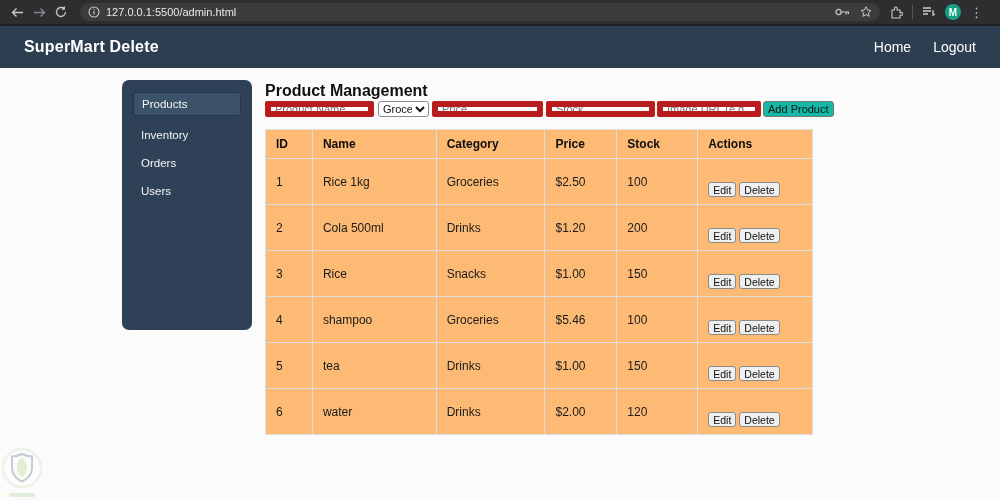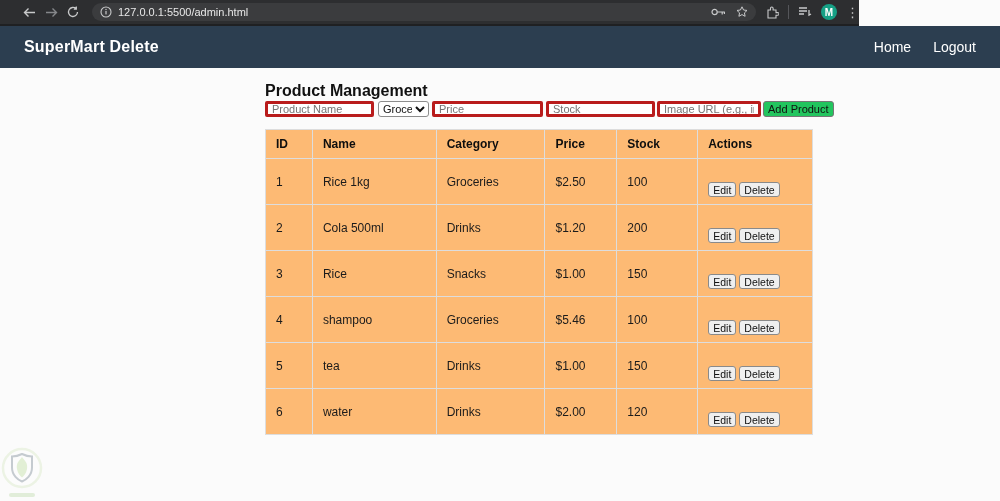--- a/index.html
+++ b/index.html
@@ -1,22 +1,22 @@
 <!DOCTYPE html>
 <html><head>
 <meta charset="utf-8">
 <style>
   * { margin:0; padding:0; box-sizing:border-box; }
   html,body { width:1000px; height:501px; }
   body { font-family:"Liberation Sans", sans-serif; background:#fbfbfb; overflow:hidden; }
   #screen { position:relative; width:1000px; height:501px; background:#fbfbfb; }
 
   
-  .chrome { position:absolute; top:0; left:0; width:859px; height:26px;
-            background:#2d2e30; display:flex; align-items:center; border-bottom:2px solid #1f2022;padding-left:12px; }
+  .chrome { position:absolute; top:0; left:0; width:1000px; height:26px;
+            background:#2d2e30; display:flex; align-items:center; border-bottom:2px solid #1f2022; }
   .chrome .navbtn { width:22px; height:18px; display:flex; align-items:center; justify-content:center;
                     color:#c8c9ca; flex:0 0 auto; cursor:pointer; }
   .chrome .navbtn svg { display:block; }
   .omnibox { height:18px; background:#3b3c3e; border-radius:9px; display:flex; align-items:center;
              margin-left:8px; width:800px; padding:0 8px; }
   .omnibox .url { color:#e8e8e8; font-size:11px; margin-left:6px; flex:1 1 auto;
                   white-space:nowrap; overflow:hidden; }
   .omni-icons { display:flex; align-items:center; gap:10px; }
   .chrome-right { display:flex; align-items:center; margin-left:10px; gap:9px; }
   .vdiv { width:1px; height:14px; background:#55565a; }
@@ -36,29 +36,29 @@
              background:#2e4156; border-radius:7px; padding:12px 11px; }
   .side-item { color:#f2f5f7; font-size:11.5px; padding:5px 8px; margin-bottom:6px; border-radius:3px; cursor:pointer; }
   .side-item.active { background:#3b5268; border:1px solid #24354a; }
 
   
   .main { position:absolute; left:265px; top:82px; width:560px; }
   .page-title { font-size:16px; font-weight:bold; color:#111; }
 
   .form-row { display:flex; align-items:center; height:17px; margin-bottom:12px; }
   .form-row input { height:16px; font-size:11px; font-family:"Liberation Sans",sans-serif;
-                    border:3px solid #b91c1c; background:#fff; color:#222; padding:0 4px; border-radius:2px; }
+                    border:6px solid #b91c1c; background:#fff; color:#222; padding:0 4px; border-radius:2px; }
   .form-row input::placeholder { color:#757575; opacity:1; }
   .inp-name  { width:109px; margin-right:4px; }
   .sel-cat   { width:51px; height:16px; font-size:11px; font-family:"Liberation Sans",sans-serif;
                border:1px solid #8d8d8d; border-radius:3px; background:#fff; color:#111; margin-right:3px; }
   .inp-price { width:111px; margin-right:3px; }
   .inp-stock { width:109px; margin-right:2px; }
   .inp-image { width:104px; margin-right:2px; }
-  .btn { font-family:"Liberation Sans",sans-serif; font-size:11px; color:#111; background:#22c55e;
+  .btn { font-family:"Liberation Sans",sans-serif; font-size:11px; color:#111; background:#14b8a6;
          border:1px solid #767676; border-radius:3px; height:16px; padding:0 4px; cursor:pointer; white-space:nowrap; }
 
   
   table.products { border-collapse:collapse; width:548px; background:#fff; }
   table.products th, table.products td { border:1px solid #dddddd; font-size:12px; color:#1b1b1b;
          text-align:left; padding:7px 10px; background:#fdba74; }
   table.products th { font-weight:bold; color:#0e0e0e; }
   table.products col.c-id{width:47px} table.products col.c-name{width:124px}
   table.products col.c-cat{width:109px} table.products col.c-price{width:72px}
   table.products col.c-stock{width:81px} table.products col.c-act{width:115px}
@@ -134,20 +134,26 @@
   </div>
 
   <div class="site-header">
     <span class="site-title">SuperMart Delete</span>
     <span class="site-nav">
       <a>Home</a>
       <a>Logout</a>
     </span>
   </div>
 
+  <div class="sidebar">
+    <div class="side-item active">Products</div>
+    <div class="side-item" style="margin-top:8px">Inventory</div>
+    <div class="side-item" style="margin-top:5px">Orders</div>
+    <div class="side-item" style="margin-top:5px">Users</div>
+  </div>
 
   <div class="main">
     <div class="page-title">Product Management</div>
 
     <div class="form-row">
       <input class="inp-name" placeholder="Product Name" style="">
       <select class="sel-cat"><option>Groceries</option></select>
       <input class="inp-price" placeholder="Price" style="">
       <input class="inp-stock" placeholder="Stock" style="">
       <input class="inp-image" placeholder="Image URL (e.g., images/pr" style="">

